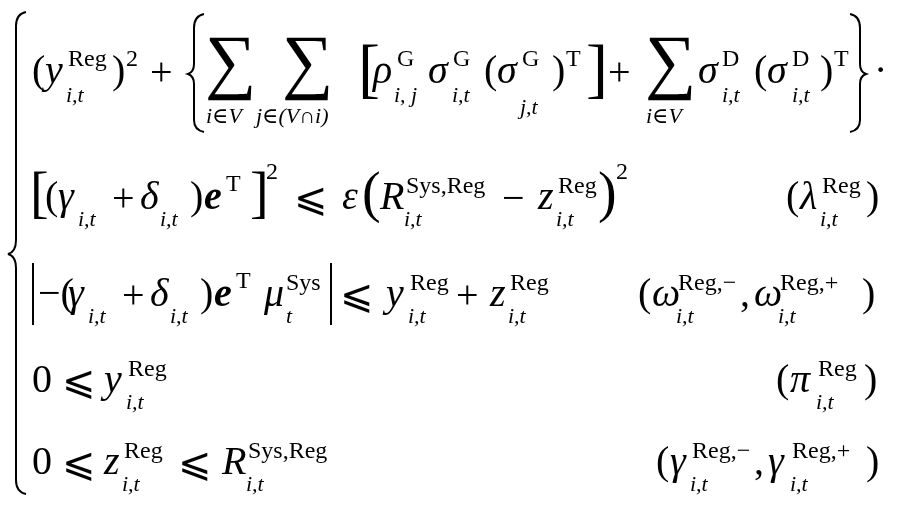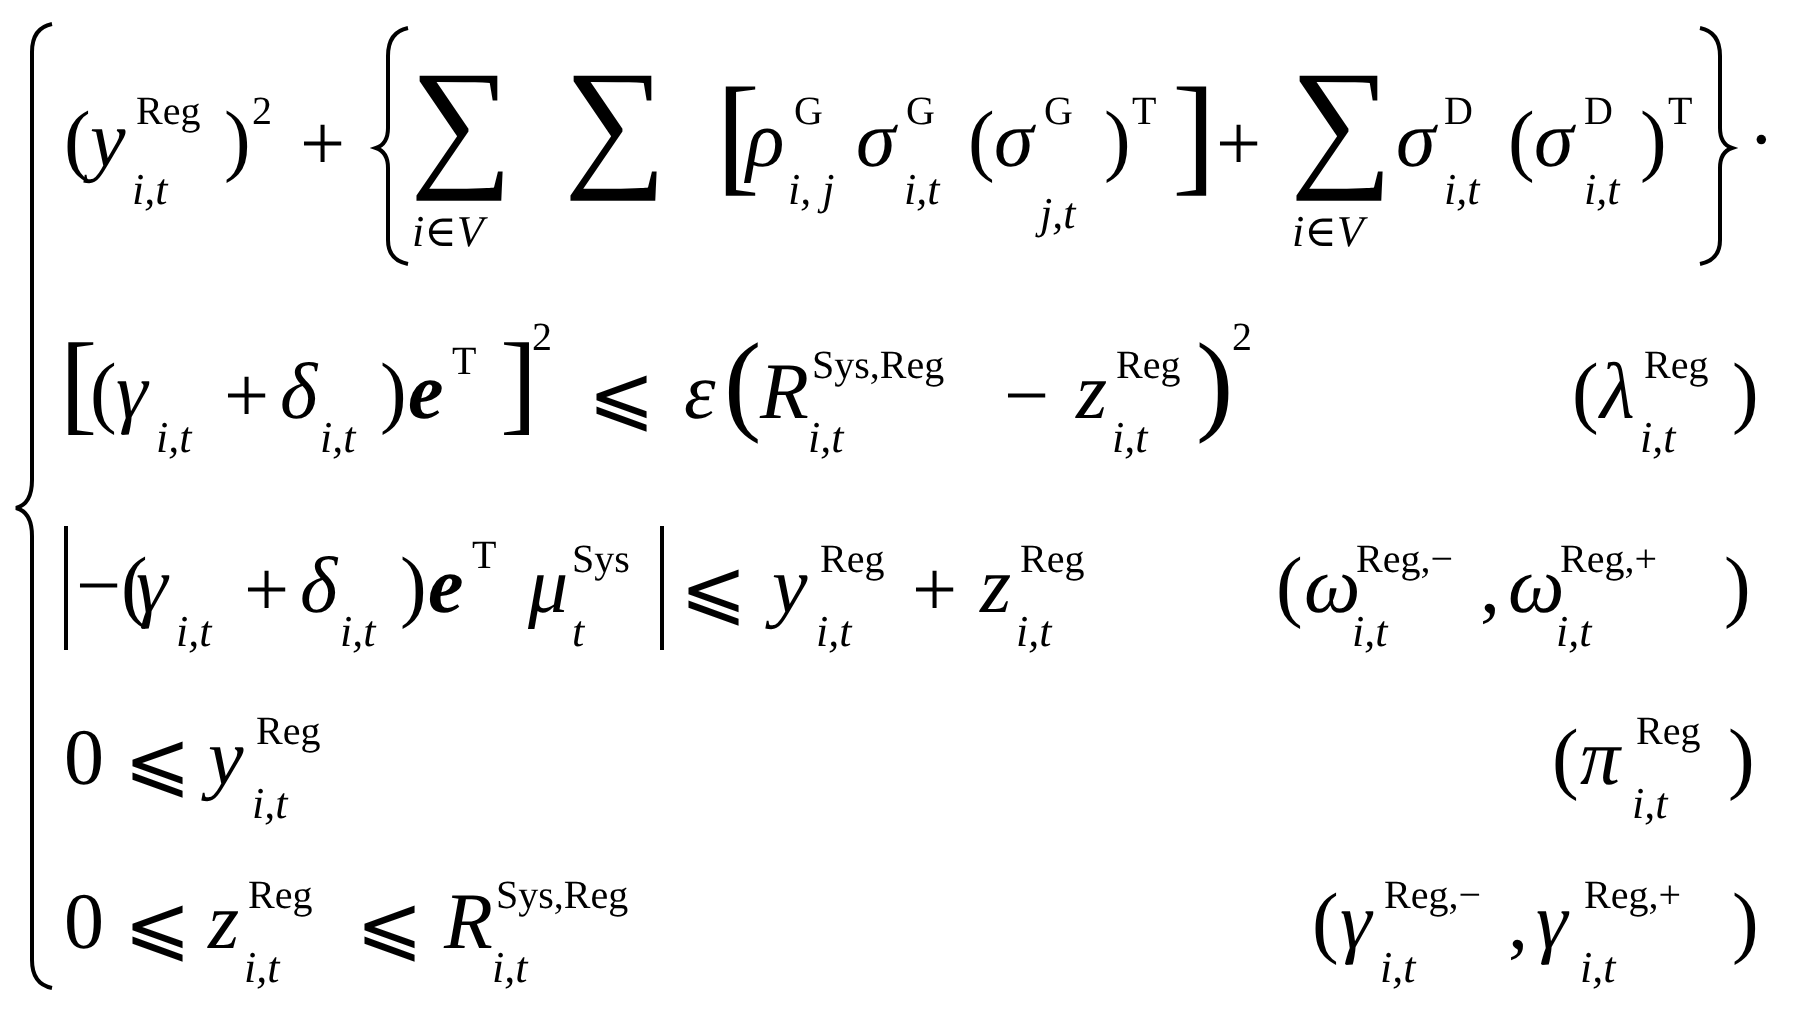--- a/index.html
+++ b/index.html
@@ -1,21 +1,21 @@
 <!DOCTYPE html>
 <html><head>
 <meta charset="utf-8">
 <style>
   html, body { margin:0; padding:0; background:#ffffff; }
   body { width:898px; height:505px; position:relative; overflow:hidden;
          font-family:"Liberation Serif","DejaVu Serif",serif; color:#000; }
   .abs { position:absolute; white-space:nowrap; line-height:1; }
   .it { font-style:italic; }
   .bold { font-weight:bold; font-style:italic; }
-  .sup { position:absolute; font-size:20px; font-style:normal; }
+  .sup { position:absolute; font-size:24px; font-style:normal; }
   .sub { position:absolute; font-size:22px; font-style:italic; }
   .big { font-size:40px; }
   .row { position:absolute; left:0; width:898px; }
   svg { position:absolute; overflow:visible; }
 </style>
 </head>
 <body>
 
 <svg width="30" height="505" style="left:0;top:0">
   <path d="M26 12 Q16 14 16 26 L16 240 Q16 252 8 254 Q16 256 16 268 L16 480 Q16 492 26 494" stroke="#000" stroke-width="2" fill="none"></path>
@@ -29,20 +29,21 @@
   <span class="abs big" style="left:112px;top:50px">)</span>
   <span class="sup" style="left:126px;top:45px">2</span>
   <span class="abs big" style="left:150px;top:52px">+</span>
 
   <svg width="20" height="120" style="left:186px;top:12px">
     <path d="M18 2 Q8 4 8 16 L8 52 Q8 60 2 62 Q8 64 8 72 L8 108 Q8 118 18 120" stroke="#000" stroke-width="2" fill="none"></path>
   </svg>
   <span class="abs" style="left:205px;top:25px;font-size:72px">∑</span>
   <span class="sub" style="left:206px;top:103px">i∈V</span>
   <span class="abs" style="left:282px;top:25px;font-size:72px">∑</span>
+  <span class="sub" style="left:256px;top:103px">j∈(V∩i)</span>
 
   <span class="abs" style="left:358px;top:35px;font-size:66px;font-weight:100">[</span>
   <span class="abs big it" style="left:373px;top:50px">ρ</span>
   <span class="sup" style="left:397px;top:45px">G</span>
   <span class="sub" style="left:394px;top:82px">i, j</span>
   <span class="abs big it" style="left:428px;top:50px">σ</span>
   <span class="sup" style="left:453px;top:45px">G</span>
   <span class="sub" style="left:452px;top:82px">i,t</span>
   <span class="abs big" style="left:484px;top:50px">(</span>
   <span class="abs big it" style="left:497px;top:50px">σ</span>

